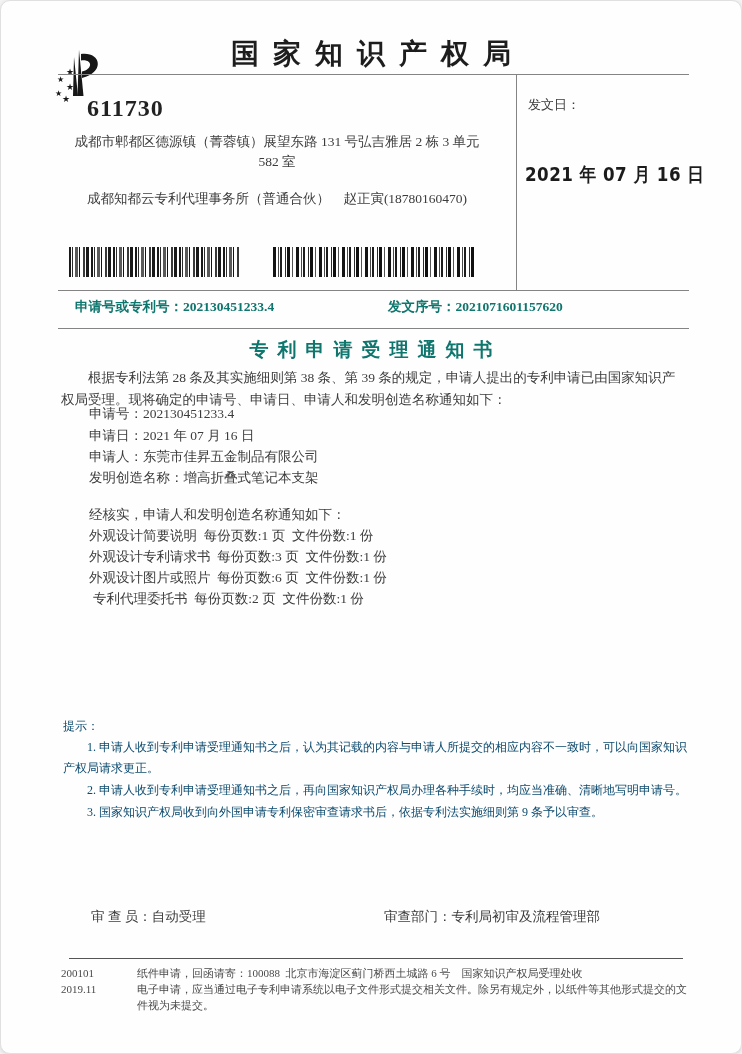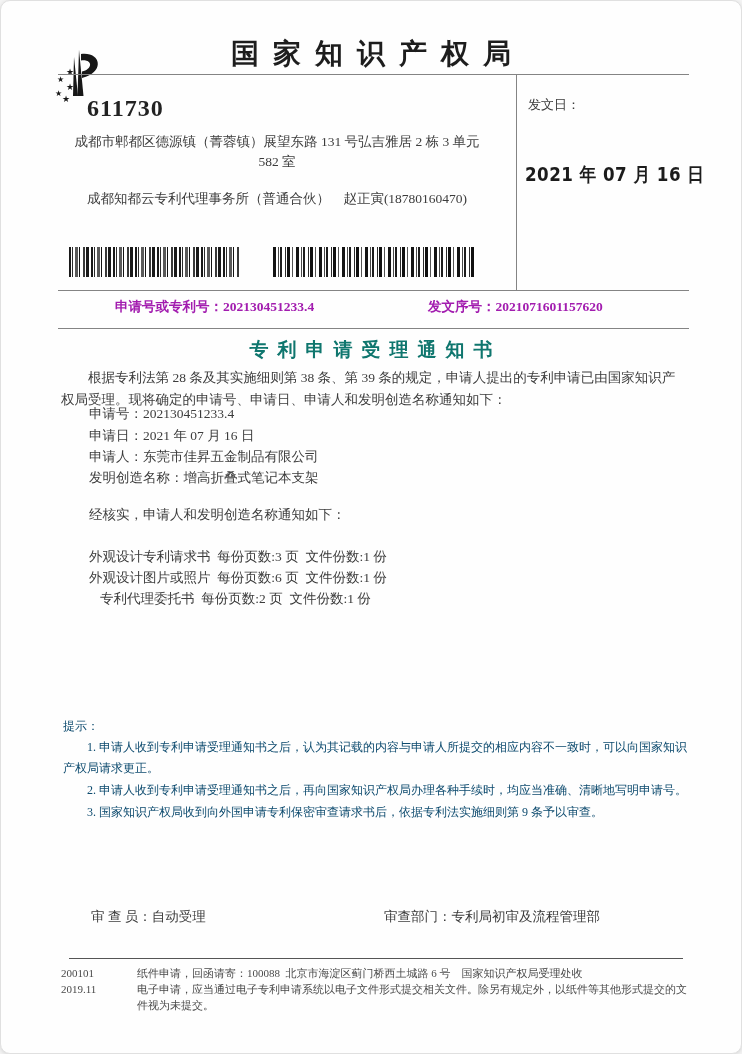--- a/index.html
+++ b/index.html
@@ -29,21 +29,21 @@
     left:524px; top:161px; font-size:19px; font-weight:700; color:#1c1c1c;
     font-family:"DejaVu Sans","Liberation Sans",sans-serif;
     transform:scaleX(.88); transform-origin:left center; letter-spacing:.5px;
   }
   .barcode { position:absolute; top:246px; height:30px; }
   .bc-a { left:68px; width:170px;
     background:repeating-linear-gradient(90deg,#1a1a1a 0 2px,#fff 2px 3px,#2e2e2e 3px 4px,#fff 4px 6px,#5a5a5a 6px 9px,#fff 9px 10px,#141414 10px 11px,#fff 11px 14px,#3a3a3a 14px 16px,#fff 16px 17px,#1a1a1a 17px 20px,#fff 20px 22px); }
   .bc-b { left:272px; width:202px;
     background:repeating-linear-gradient(90deg,#141414 0 3px,#fff 3px 5px,#4a4a4a 5px 6px,#fff 6px 7px,#1d1d1d 7px 9px,#fff 9px 12px,#2c2c2c 12px 13px,#fff 13px 14px,#101010 14px 17px,#fff 17px 19px,#555 19px 20px,#fff 20px 23px); }
 
-  .refrow { top:297px; font-size:13.5px; font-weight:700; color:#a21caf;margin-left:40px; }
+  .refrow { top:297px; font-size:13.5px; font-weight:700; color:#0f766e; }
   .notice-title {
     left:0; right:0; top:336px; text-align:center;
     font-size:19px; font-weight:700; color:#0f766e;
     letter-spacing:9px; text-indent:9px;
   }
   .body-txt { font-size:13.5px; line-height:21.5px; }
   .intro { left:60px; top:366px; width:626px; text-indent:2em; }
   .hint-txt { font-size:12px; line-height:21px; color:#0c4a6e; }
   .ftr-txt { font-size:11px; line-height:15.5px; color:#4a4a4a; }
 </style>
@@ -89,23 +89,24 @@
 
   <div class="abs notice-title">专利申请受理通知书</div>
   <div class="abs body-txt intro">根据专利法第 28 条及其实施细则第 38 条、第 39 条的规定，申请人提出的专利申请已由国家知识产权局受理。现将确定的申请号、申请日、申请人和发明创造名称通知如下：</div>
 
   <div class="abs body-txt" style="left:88px;top:402px;"><span>申请号：</span><span>202130451233.4</span></div>
   <div class="abs body-txt" style="left:88px;top:424px;"><span>申请日：</span><span>2021 年 07 月 16 日</span></div>
   <div class="abs body-txt" style="left:88px;top:445px;"><span>申请人：</span><span>东莞市佳昇五金制品有限公司</span></div>
   <div class="abs body-txt" style="left:88px;top:466px;"><span>发明创造名称：</span><span>增高折叠式笔记本支架</span></div>
 
   <div class="abs body-txt" style="left:88px;top:503px;">经核实，申请人和发明创造名称通知如下：</div>
+  <div class="abs body-txt" style="left:88px;top:524px;">外观设计简要说明  每份页数:1 页  文件份数:1 份</div>
   <div class="abs body-txt" style="left:88px;top:545px;">外观设计专利请求书  每份页数:3 页  文件份数:1 份</div>
   <div class="abs body-txt" style="left:88px;top:566px;">外观设计图片或照片  每份页数:6 页  文件份数:1 份</div>
-  <div class="abs body-txt" style="left:99px;top:587px;">专利代理委托书  每份页数:2 页  文件份数:1 份</div>
+  <div class="abs body-txt" style="left:92px;top:587px;">专利代理委托书  每份页数:2 页  文件份数:1 份</div>
 
   <div class="abs hint-txt" style="left:62px;top:715px;">提示：</div>
   <div class="abs hint-txt" style="left:62px;top:736px;width:624px;text-indent:2em;">1. 申请人收到专利申请受理通知书之后，认为其记载的内容与申请人所提交的相应内容不一致时，可以向国家知识产权局请求更正。</div>
   <div class="abs hint-txt" style="left:62px;top:779px;width:624px;text-indent:2em;">2. 申请人收到专利申请受理通知书之后，再向国家知识产权局办理各种手续时，均应当准确、清晰地写明申请号。</div>
   <div class="abs hint-txt" style="left:62px;top:801px;width:624px;text-indent:2em;">3. 国家知识产权局收到向外国申请专利保密审查请求书后，依据专利法实施细则第 9 条予以审查。</div>
 
   <div class="abs body-txt" style="left:90px;top:905px;"><span>审 查 员：</span><span>自动受理</span></div>
   <div class="abs body-txt" style="left:383px;top:905px;"><span>审查部门：</span><span>专利局初审及流程管理部</span></div>
 
   <div class="rule" style="left:68px;top:957px;width:614px;background:#555;"></div>

